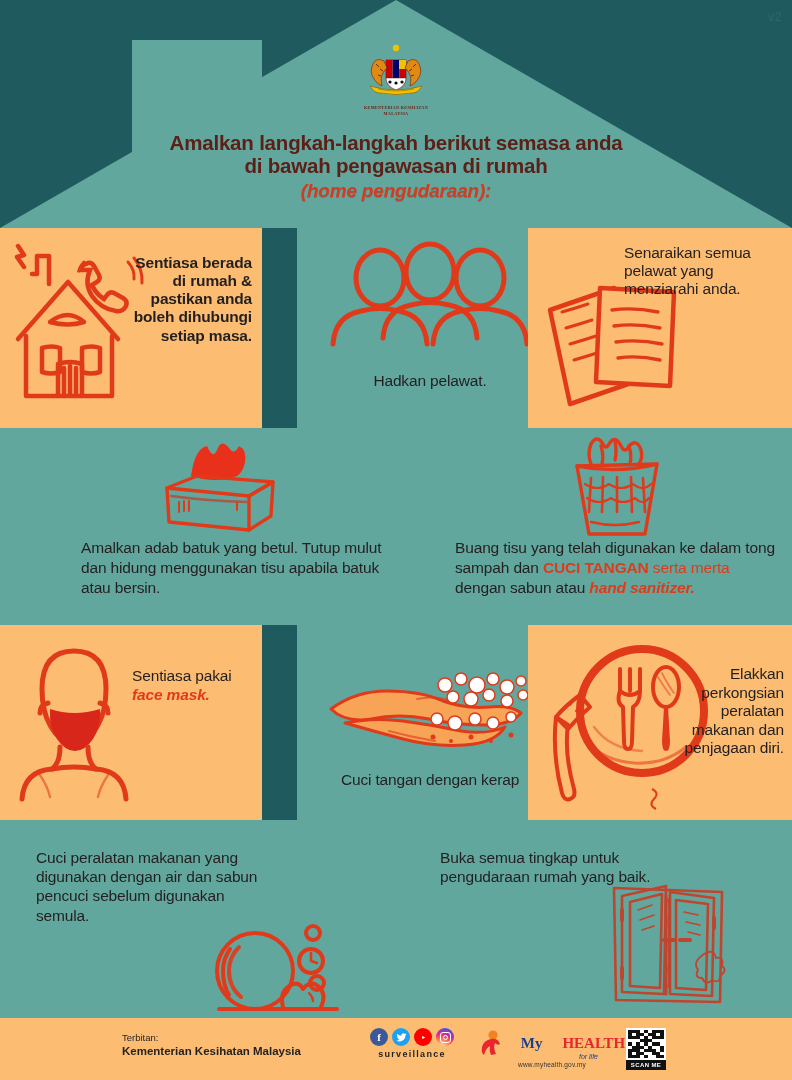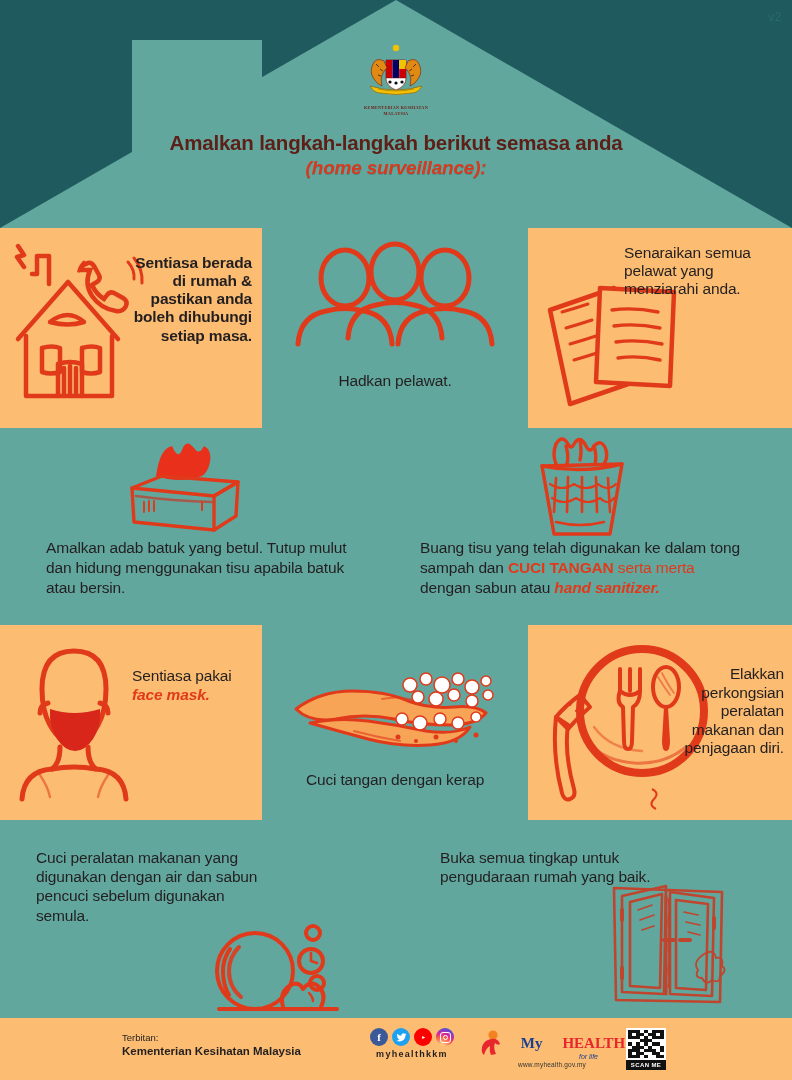--- a/index.html
+++ b/index.html
@@ -37,21 +37,21 @@
   .ht-l3{
     display:block;font-size:19px;font-weight:bold;font-style:italic;color:#d83a20;
     letter-spacing:-.2px;margin-top:2px;
     text-shadow:0 1px 0 rgba(0,0,0,.18);
   }
 
   
   .row{position:absolute;left:0;width:792px;}
   .panel{position:absolute;top:0;height:100%;box-sizing:border-box;}
   .p-orange{background:#fcbd72;}
-  .p-teal{background:#62a79e;}
+  .p-teal{background:#62a79e;margin-left:35px;}
 
   .cap{
     color:#231f20;font-size:15.5px;line-height:1.16;font-weight:normal;
     letter-spacing:-.15px;
   }
   .cap-b{font-weight:bold;}
   .red{color:#e03a1b;}
   .red-b{color:#e03a1b;font-weight:bold;}
   .red-i{color:#e03a1b;font-style:italic;font-weight:bold;}
 
@@ -172,21 +172,22 @@
 
         <path d="M14 44 q26 8 52 0 q-4 7 -10 7 q-16 3 -32 0 q-6 0 -10 -7z" fill="#f2c200" stroke="#8a5a06" stroke-width=".6"></path>
         <path d="M22 47 q18 4 36 0" stroke="#8a5a06" stroke-width=".5" fill="none"></path>
       </svg>
       <div class="crest-caption">KEMENTERIAN KESIHATAN</div>
       <div class="crest-caption">MALAYSIA</div>
     </div>
 
     <div class="header-text">
       <span class="ht-l1">Amalkan langkah-langkah berikut semasa anda</span>
-      <span class="ht-l3">(home surveillance):</span>
+      <span class="ht-l2">di bawah pengawasan di rumah</span>
+      <span class="ht-l3">(home pengudaraan):</span>
     </div>
   </div>
 
   <div class="row" id="row1">
 
     <div class="panel p-orange" id="r1p1">
       <svg class="r1p1-art" viewBox="0 0 140 170">
         <g fill="none" stroke="#e03a1b" stroke-width="4.5" stroke-linecap="round" stroke-linejoin="round">
           <path d="M12 2 l6 9 l-7 2 l7 10"></path>
           <path d="M26 30 l5 0 l0 -18 l12 0 l0 28"></path>
@@ -424,21 +425,21 @@
         </span>
         <span class="soc soc-yt">
           <svg width="11" height="11" viewBox="0 0 24 24" fill="#fff">
             <path d="M9 8.5l7 3.5-7 3.5z"></path>
           </svg>
         </span>
         <span class="soc soc-ig">
             <span class="sq"></span>
           </span>
       </div>
-      <div class="handle">myhealthkkm</div>
+      <div class="handle">surveillance</div>
     </div>
 
     <div class="f-myhealth">
       <div class="mh-row">
         <svg width="22" height="26" viewBox="0 0 22 26">
           <circle cx="14" cy="5" r="4.6" fill="#f58220"></circle>
           <path d="M12 9 q-7 1 -9 8 q-1 6 2 8 q2 -7 6 -9 q-1 5 1 9 l5 -1 q-3 -6 -1 -11 q3 3 5 1 q-2 -6 -9 -5z" fill="#e8262d"></path>
         </svg>
         <span class="mh-my">My</span>
           <span class="mh-health">HEALTH</span>

